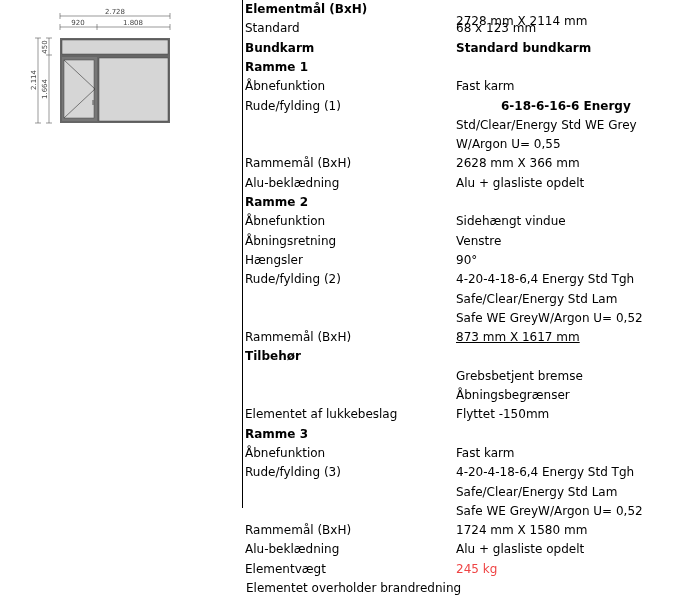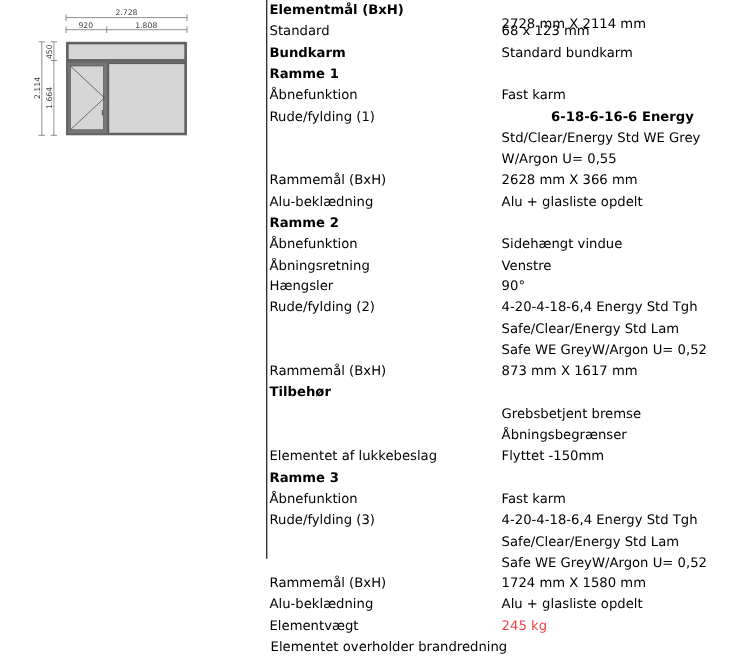--- a/index.html
+++ b/index.html
@@ -64,21 +64,21 @@
     <div class="row bold" style="top: 0px;">
       <span class="lbl">Elementmål (BxH)</span>
       <span class="val" style="font-weight: normal; margin-top: 12px;">2728 mm X 2114 mm</span>
     </div>
     <div class="row" style="top: 19.3px;">
       <span class="lbl">Standard</span>
       <span class="val" style="font-weight: normal;">68 x 123 mm</span>
     </div>
     <div class="row bold" style="top: 38.6px;">
       <span class="lbl">Bundkarm</span>
-      <span class="val" style="font-weight: normal;">Standard bundkarm</span>
+      <span class="val" style="font-weight: bold;">Standard bundkarm</span>
     </div>
     <div class="row bold" style="top: 57.9px;">
       <span class="lbl">Ramme 1</span>
       <span class="val" style="font-weight: normal;"></span>
     </div>
     <div class="row" style="top: 77.2px;">
       <span class="lbl">Åbnefunktion</span>
       <span class="val" style="font-weight: normal;">Fast karm</span>
     </div>
     <div class="row" style="top: 96.5px;">
@@ -124,21 +124,21 @@
     <div class="row" style="top: 289.5px;">
       <span class="lbl"></span>
       <span class="val" style="font-weight: normal;"> Safe/Clear/Energy Std Lam</span>
     </div>
     <div class="row" style="top: 308.8px;">
       <span class="lbl"></span>
       <span class="val" style="font-weight: normal;">Safe WE GreyW/Argon U= 0,52</span>
     </div>
     <div class="row" style="top: 328.1px;">
       <span class="lbl">Rammemål (BxH)</span>
-      <span class="val" style="font-weight: normal;">873 mm X 1617 mm</span>
+      <span class="val" style="font-weight: normal; text-decoration: underline;">873 mm X 1617 mm</span>
     </div>
     <div class="row bold" style="top: 347.4px;">
       <span class="lbl">Tilbehør</span>
       <span class="val" style="font-weight: normal;"></span>
     </div>
     <div class="row" style="top: 366.7px;">
       <span class="lbl"></span>
       <span class="val" style="font-weight: normal;">Grebsbetjent bremse</span>
     </div>
     <div class="row" style="top: 386px;">

